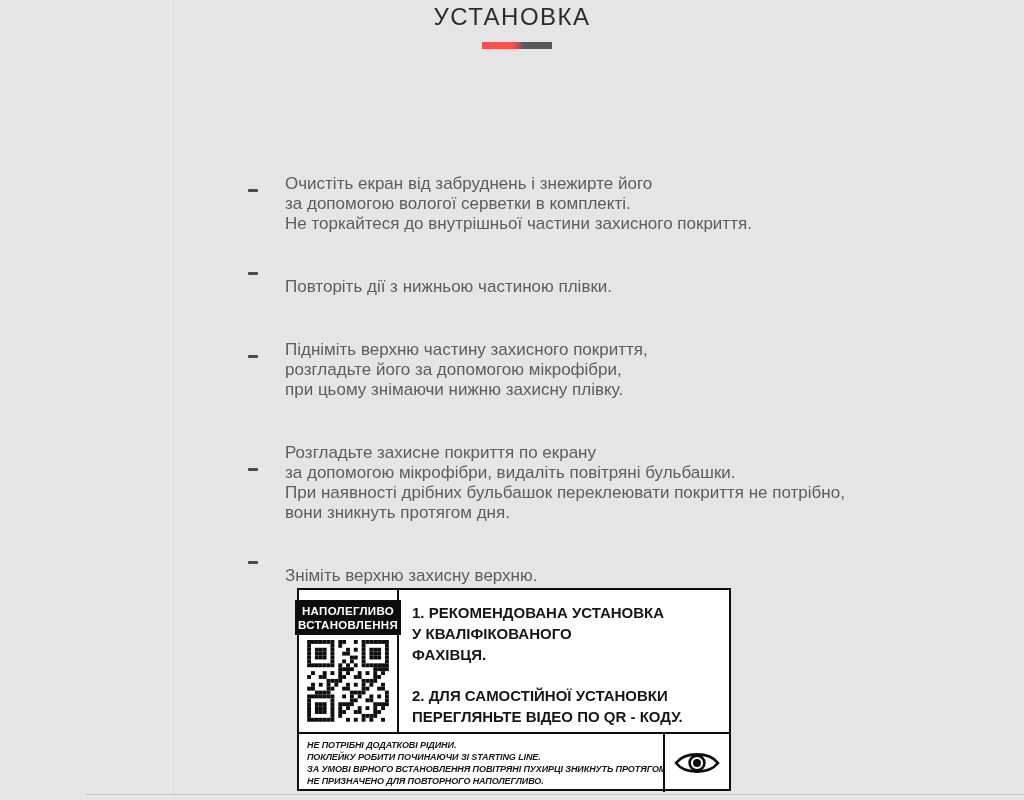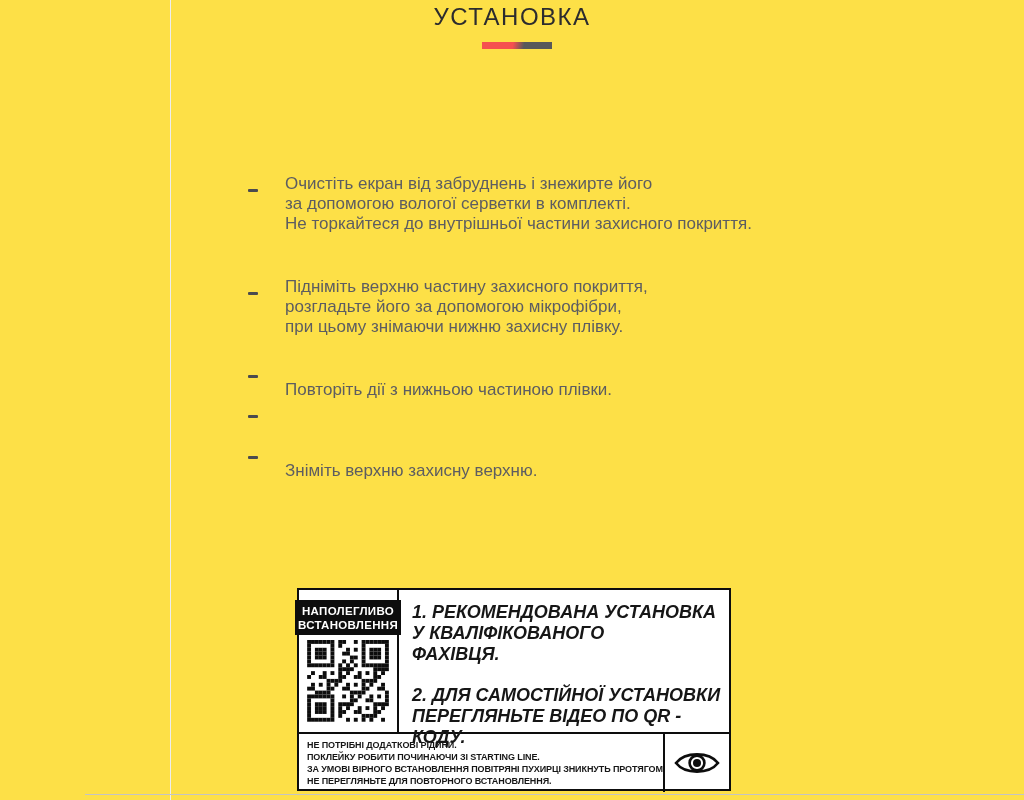--- a/index.html
+++ b/index.html
@@ -1,19 +1,19 @@
 <!DOCTYPE html>
 <html style="--accent-red: #f5514f; --accent-gray: #58585a;"><head>
 <meta charset="utf-8">
 <style>
   * { margin: 0; padding: 0; box-sizing: border-box; }
   html, body { width: 1024px; height: 800px; background: #fff; overflow: hidden; }
   body { font-family: "Liberation Sans", sans-serif; position: relative; }
 
-  .page { position: absolute; inset: 0; background: #fde047; }
+  .page { position: absolute; inset: 0; background: #e5e5e5; }
 
   
   .col-divider { position: absolute; left: 170px; top: 0; bottom: 0; width: 1px; background: #ededed; }
   .bottom-divider { position: absolute; left: 85px; right: 0; top: 794px; height: 1px; background: #c4c4c4; }
 
   
   .title { position: absolute; top: 3px; left: 0; right: 0; text-align: center;
            font-size: 24px; font-weight: 500; letter-spacing: 1.5px; color: #2c2c2e; }
   .title-divider { position: absolute; top: 42px; left: 482px; width: 70px; height: 7px;
            background: linear-gradient(100deg, var(--accent-red) 0%, var(--accent-red) 44%, var(--accent-gray) 60%, var(--accent-gray) 100%); }
@@ -27,24 +27,24 @@
   
   .rec-box { position: absolute; left: 297px; top: 588px; width: 434px; height: 203px;
              border: 2px solid #0d0d0d; background: #fff; display: flex; flex-direction: column; }
   .rec-top { display: flex; height: 144px; border-bottom: 2px solid #0d0d0d; }
   .rec-left { width: 98px; padding: 10px; display: flex; flex-direction: column; align-items: center; }
   .badge { width: 106px; height: 38px; background: #0d0d0d; color: #fff; display: flex; flex-direction: column;
            align-items: center; justify-content: center; font-weight: bold; font-size: 11.5px; line-height: 14px;
            letter-spacing: .3px; text-align: center; }
   .qr { width: 88px; height: 88px; margin-top: 5px; }
   .rec-right { flex: 1; border-left: 2px solid #0d0d0d; padding: 12px 8px 8px 13px; }
-  .point { font-weight: bold; font-size: 18px; line-height: 21px; color: #161616; font-style: italic; }
+  .point { font-weight: bold; font-size: 15px; line-height: 21px; color: #161616; }
   .point + .point { margin-top: 20px; }
   .rec-bottom { display: flex; flex: 1; }
-  .notice { flex: 1; padding: 5px 8px; overflow: hidden; }
+  .notice { flex: 1; padding: 5px 8px; overflow: hidden; font-style: italic; }
   .notice-line { font-weight: bold; font-size: 9px; line-height: 12px; letter-spacing: -0.1px;
                  color: #161616; white-space: nowrap; }
   .eye-cell { width: 66px; border-left: 2px solid #0d0d0d; display: flex; align-items: center; justify-content: center; }
 </style>
 </head>
 <body>
 
 <div class="page">
 
   <div class="col-divider"></div>
@@ -53,28 +53,29 @@
   <h1 class="title">УСТАНОВКА</h1>
   <div class="title-divider"></div>
 
   <ul class="steps" id="steps-list">
       <li class="step">
         <span class="dash"></span>
         <div class="step-text">Очистіть екран від забруднень і знежирте його<br>за допомогою вологої серветки в комплекті.<br>Не торкайтеся до внутрішньої частини захисного покриття.</div>
       </li>
       <li class="step">
         <span class="dash"></span>
+        <div class="step-text">Повторіть дії з нижньою частиною плівки.</div>
+      </li>
+      <li class="step">
+        <span class="dash"></span>
         <div class="step-text">Підніміть верхню частину захисного покриття,<br>розгладьте його за допомогою мікрофібри,<br>при цьому знімаючи нижню захисну плівку.</div>
       </li>
       <li class="step">
         <span class="dash"></span>
-        <div class="step-text">Повторіть дії з нижньою частиною плівки.</div>
-      </li>
-      <li class="step">
-        <span class="dash"></span>
+        <div class="step-text">Розгладьте захисне покриття по екрану<br>за допомогою мікрофібри, видаліть повітряні бульбашки.<br>При наявності дрібних бульбашок переклеювати покриття не потрібно,<br>вони зникнуть протягом дня.</div>
       </li>
       <li class="step">
         <span class="dash"></span>
         <div class="step-text">Зніміть верхню захисну верхню.</div>
       </li>
     </ul>
 
   <div class="rec-box">
     <div class="rec-top">
       <div class="rec-left">
@@ -305,21 +306,21 @@
       <div class="rec-right" id="points">
           <div class="point">1. РЕКОМЕНДОВАНА УСТАНОВКА<br>У КВАЛІФІКОВАНОГО<br>ФАХІВЦЯ.</div>
           <div class="point">2. ДЛЯ САМОСТІЙНОЇ УСТАНОВКИ<br>ПЕРЕГЛЯНЬТЕ ВІДЕО ПО QR - КОДУ.</div>
         </div>
     </div>
     <div class="rec-bottom">
       <div class="notice" id="notice">
           <div class="notice-line">НЕ ПОТРІБНІ ДОДАТКОВІ РІДИНИ.</div>
           <div class="notice-line">ПОКЛЕЙКУ РОБИТИ ПОЧИНАЮЧИ ЗІ STARTING LINE.</div>
           <div class="notice-line">ЗА УМОВІ ВІРНОГО ВСТАНОВЛЕННЯ  ПОВІТРЯНІ ПУХИРЦІ ЗНИКНУТЬ  ПРОТЯГОМ ДОБИ.</div>
-          <div class="notice-line">НЕ ПЕРЕГЛЯНЬТЕ ДЛЯ ПОВТОРНОГО ВСТАНОВЛЕННЯ.</div>
+          <div class="notice-line">НЕ ПРИЗНАЧЕНО ДЛЯ ПОВТОРНОГО НАПОЛЕГЛИВО.</div>
         </div>
       <div class="eye-cell">
         <svg width="46" height="30" viewBox="0 0 46 30">
           <path d="M2 15 C 11 3.5, 35 3.5, 44 15 C 35 26.5, 11 26.5, 2 15 Z" fill="none" stroke="#0d0d0d" stroke-width="2.6" stroke-linejoin="miter"></path>
           <circle cx="23" cy="15" r="7.4" fill="none" stroke="#0d0d0d" stroke-width="2.6"></circle>
           <circle cx="23" cy="15" r="4" fill="#0d0d0d"></circle>
         </svg>
       </div>
     </div>
   </div>

